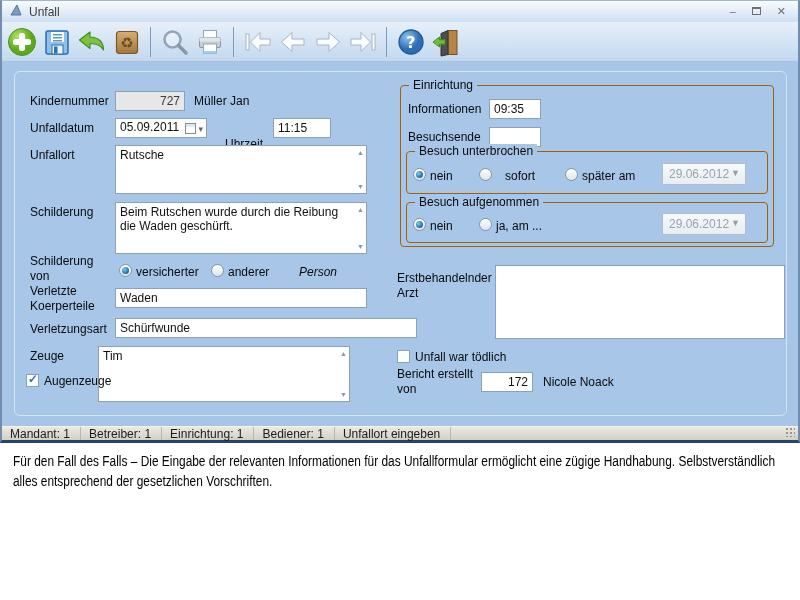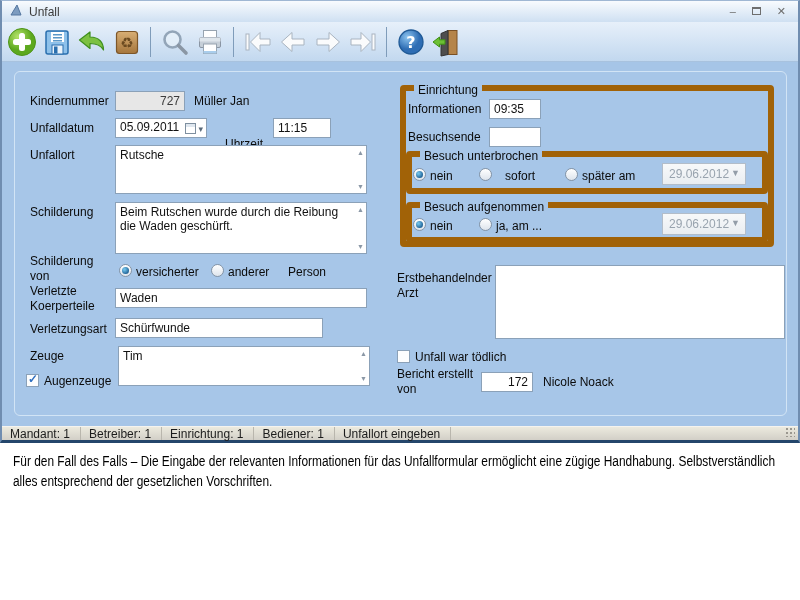--- a/index.html
+++ b/index.html
@@ -38,21 +38,21 @@
   .scroll-up, .scroll-dn { position:absolute; right:2px; font-size:7px; color:#8b98a6; line-height:1; }
   .scroll-up { top:3px; } .scroll-dn { bottom:3px; }
 
   .radio { position:absolute; width:13px; height:13px; border-radius:50%;
            background:linear-gradient(#ffffff,#dde4ec); border:1px solid #8494a6; }
   .radio.sel::after { content:""; position:absolute; inset:2px;
            border-radius:50%; background:radial-gradient(circle at 35% 35%, #6fc0e8 10%, #1d5f93 75%); }
   .cb { position:absolute; width:13px; height:13px; background:#fcfdfe; border:1px solid #8ba1b8; }
   .cb.on::after { content:"✓"; position:absolute; top:-3px; left:1px; color:#2f6fc0; font-size:12px; font-weight:bold; }
 
-  .grp { position:absolute; border:6px solid #a16207; border-radius:4px; }
+  .grp { position:absolute; border:1px solid #a16207; border-radius:4px; }
   .grp-title { position:absolute; top:-8px; left:8px; background:#a7c6e8; padding:0 4px; font-size:12px; color:#0b0b0b; white-space:nowrap; }
 
   .combo { position:absolute; width:84px; height:22px; border:1px solid #b2bdc9;
            background:linear-gradient(#f7f9fa,#e9edf1); color:#98a3ae; font-size:12px;
            padding:3px 18px 0 6px; }
   .combo .dd { position:absolute; right:5px; top:4px; font-size:9px; color:#939da8; }
 
   .cal-box { display:inline-block; width:11px; height:11px; border:1px solid #7e8f9f; vertical-align:-2px;
              background:linear-gradient(#dfe7ef 0 3px, #ffffff 3px); margin-right:2px; }
   .date-dd { font-size:9px; color:#5a6a7a; }
@@ -221,30 +221,30 @@
       <textarea style="">Beim Rutschen wurde durch die Reibung die Waden geschürft.</textarea>
       <span class="scroll-up">▲</span>
       <span class="scroll-dn">▼</span>
     </div>
 
     <span class="lbl" style="left:28px; top:253px; width:78px;">Schilderung von</span>
     <span class="radio sel" style="left:117px; top:263px;"></span>
     <span class="lbl" style="left:134px; top:264px;">versicherter</span>
     <span class="radio" style="left:209px; top:263px;"></span>
     <span class="lbl" style="left:226px; top:264px;">anderer</span>
-    <span class="lbl" style="left:286px; top:264px;">Person</span>
+    <span class="lbl" style="left:297px; top:264px;font-style:italic;">Person</span>
 
     <span class="lbl" style="left:28px; top:283px; width:78px;">Verletzte Koerperteile</span>
     <input class="tb" style="left: 113px; top: 287px; width: 252px; height: 20px;" value="Waden">
 
     <span class="lbl" style="left:28px; top:321px;">Verletzungsart</span>
-    <input class="tb" style="left: 113px; top: 317px; width: 208px; height: 20px;" value="Schürfwunde">
+    <input class="tb" style="left: 113px; top: 317px; width: 302px; height: 20px;" value="Schürfwunde">
 
     <span class="lbl" style="left:28px; top:348px;">Zeuge</span>
-    <div class="ta-wrap" style="left:116px; top:345px; width:252px; height:40px;">
+    <div class="ta-wrap" style="left:96px; top:345px; width:252px; height:56px;">
       <textarea style="">Tim</textarea>
       <span class="scroll-up">▲</span>
       <span class="scroll-dn">▼</span>
     </div>
     <span class="cb on" style="left:24px; top:373px;"></span>
     <span class="lbl" style="left:42px; top:373px;">Augenzeuge</span>
 
     <div class="grp" style="left:398px; top:84px; width:374px; height:162px;">
       <span class="grp-title">Einrichtung</span>
     </div>

